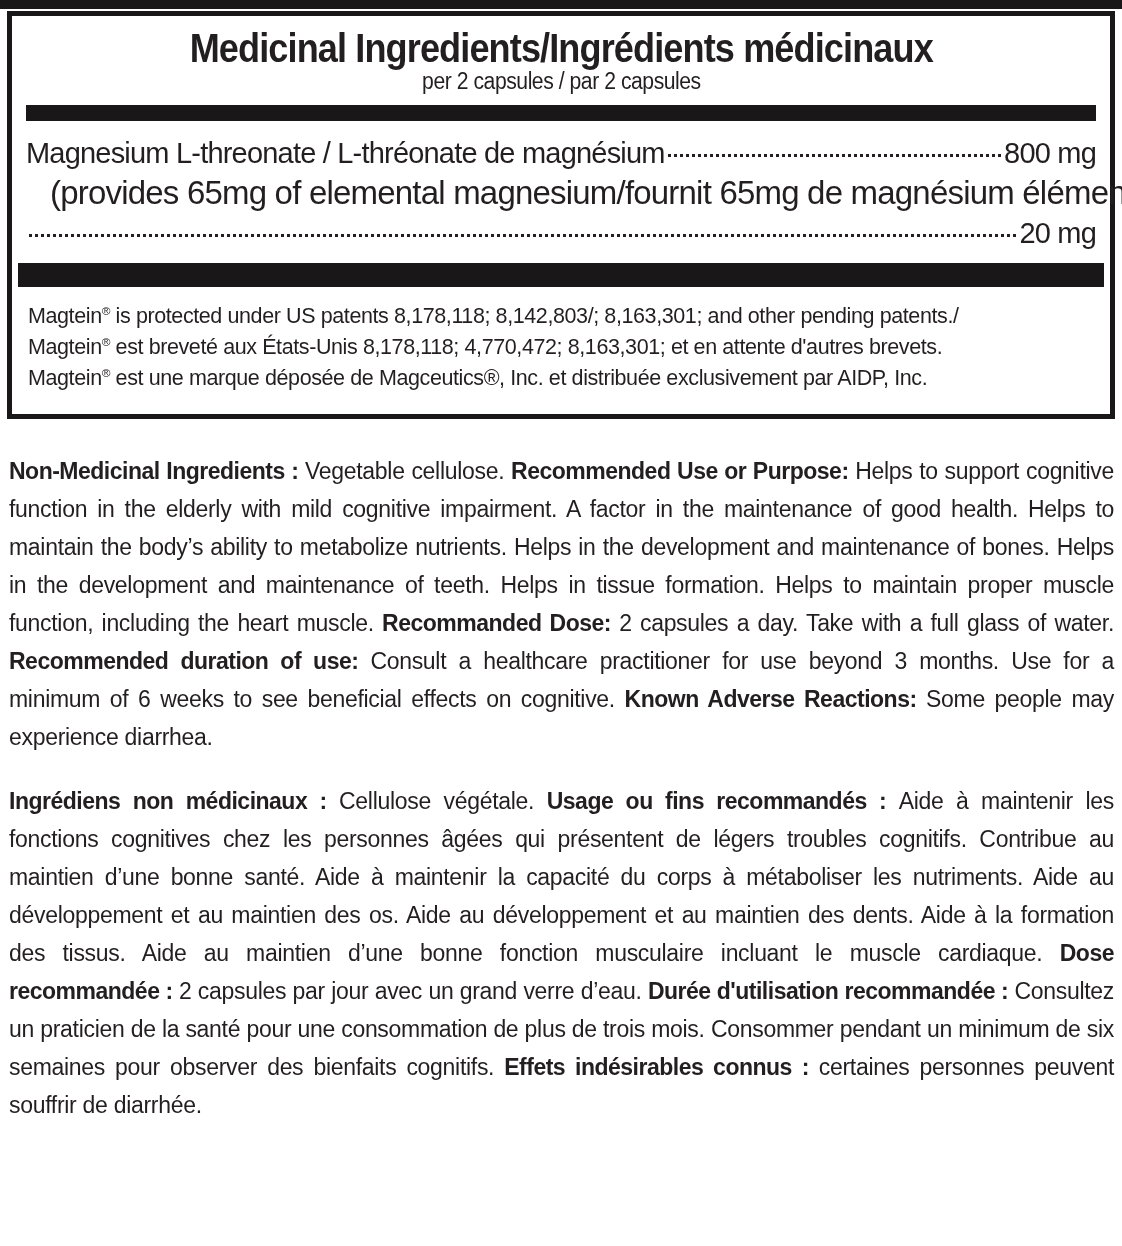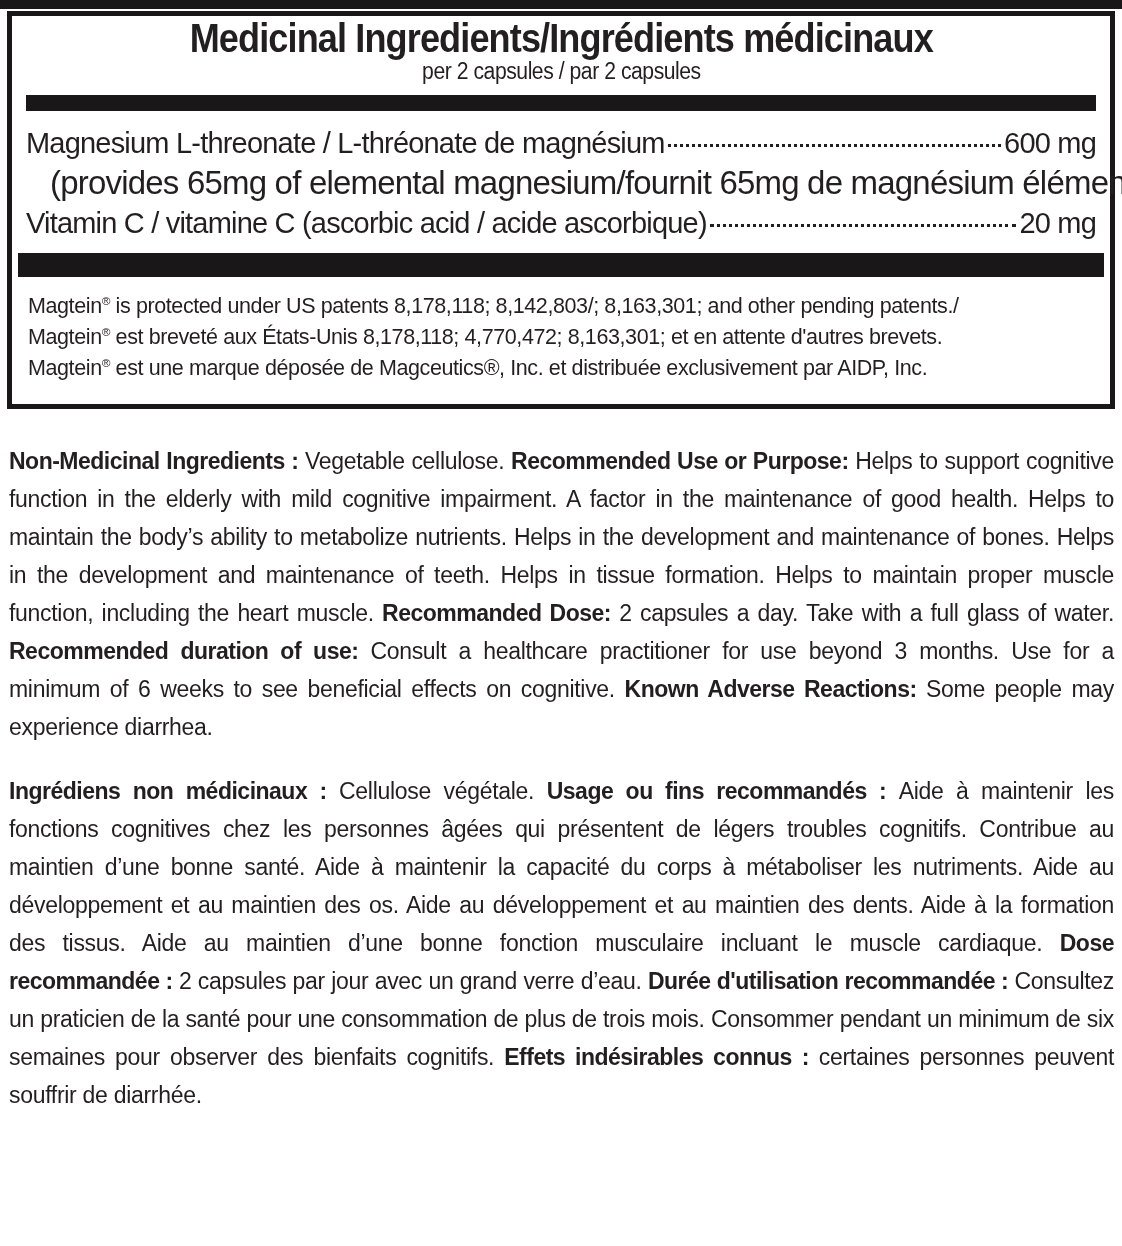--- a/index.html
+++ b/index.html
@@ -13,21 +13,21 @@
   .label-root { width: 1122px; min-height: 1246px; background: #fff; }
 
   .top-strip { height: 9px; background: #1a1718; width: 100%; }
 
   .facts-box {
     margin: 2px 7px 0 7px;
     border: 5px solid #1a1718;
     background: #fff;
   }
 
-  .box-header { text-align: center; padding-top: 0; }
+  .box-header { text-align: center; padding-top: 10px; }
   .box-title {
     display: inline-block;
     font-size: 41px;
     font-weight: 700;
     letter-spacing: -1px;
     white-space: nowrap;
     transform: scaleX(0.88);
     transform-origin: center;
     line-height: 1.1;
   }
@@ -103,26 +103,25 @@
       <span class="box-subtitle">per 2 capsules / par 2 capsules</span>
     </div>
 
     <div class="black-bar bar-1"></div>
 
     <div class="ingredients">
 
       <div class="ing-row">
         <span class="ing-name">Magnesium L-threonate / L-thréonate de magnésium</span>
         <span class="ing-leader"></span>
-        <span class="ing-amount">600 mg</span>
+        <span class="ing-amount">800 mg</span>
       </div>
       <div class="ing-note">(provides 65mg of elemental magnesium/fournit 65mg de magnésium élémentaire)</div>
 
       <div class="ing-row">
-        <span class="ing-name">Vitamin C / vitamine C (ascorbic acid / acide ascorbique)</span>
         <span class="ing-leader"></span>
         <span class="ing-amount">20 mg</span>
       </div>
 
 
     </div>
 
     <div class="black-bar bar-2"></div>
 
     <div class="patents">

